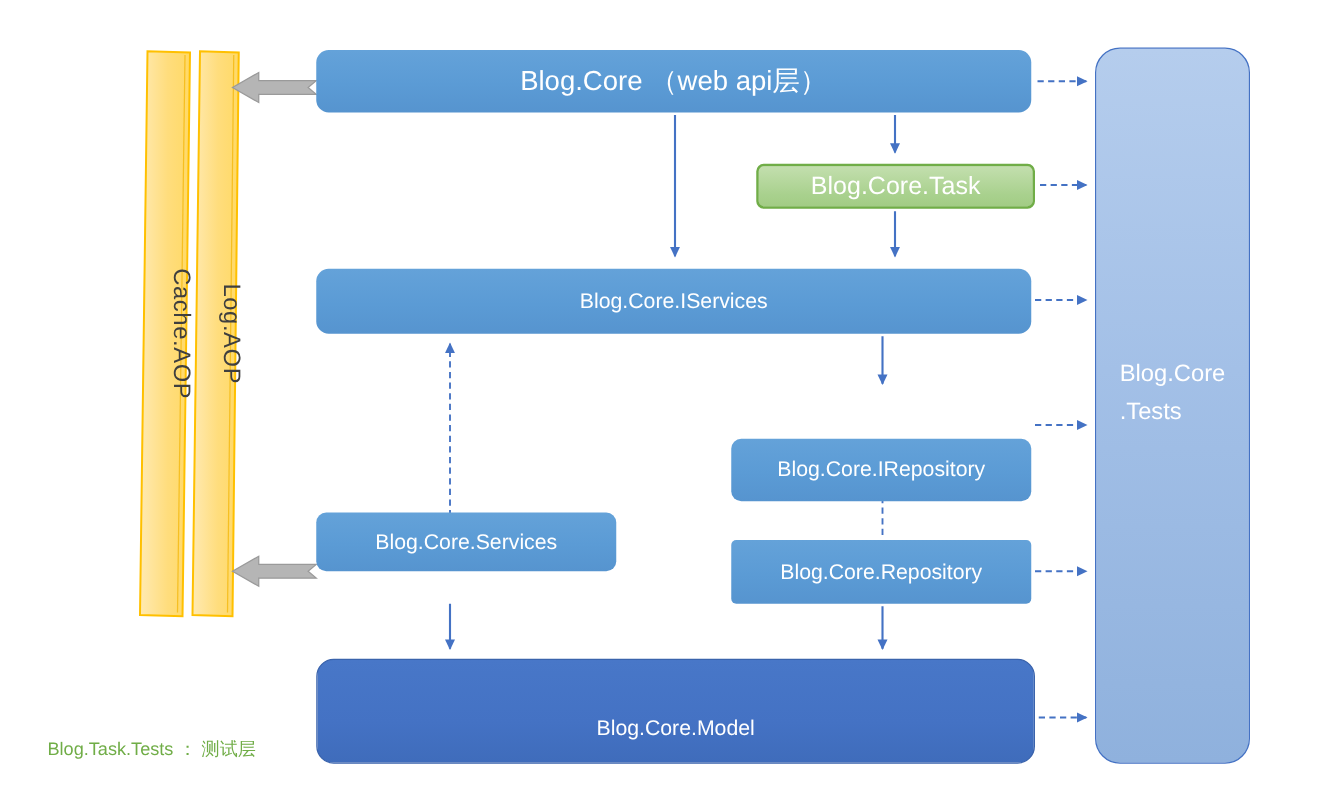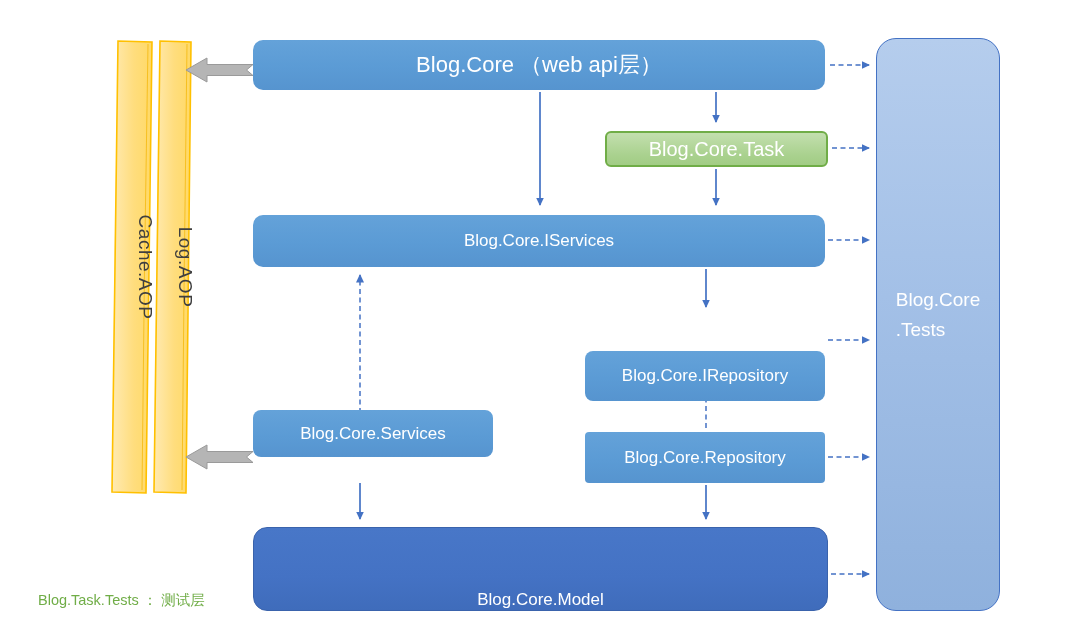--- a/index.html
+++ b/index.html
@@ -110,21 +110,21 @@
   </div>
 
   <div class="box blue fz17" style="left:253px;top:410px;width:240px;height:47px;border-radius:8px;">
     <span>Blog.Core.Services</span>
   </div>
 
   <div class="box blue fz17" style="left:585px;top:432px;width:240px;height:51px;border-radius:4px;">
     <span>Blog.Core.Repository</span>
   </div>
 
-  <div class="box darkblue fz17" style="left:253px;top:527px;width:575px;height:84px;align-items:flex-end;padding-top:28px;">
+  <div class="box darkblue fz17" style="left:253px;top:527px;width:575px;height:84px;align-items:center;padding-top:28px;">
     <span>Blog.Core.Model</span>
   </div>
 
   <div class="box common" style="left:876px;top:38px;width:124px;height:573px;">
     <div class="common-text" style="margin-top:-20px;">
       <div>Blog.Core</div>
       <div>.Tests</div>
     </div>
   </div>
 

